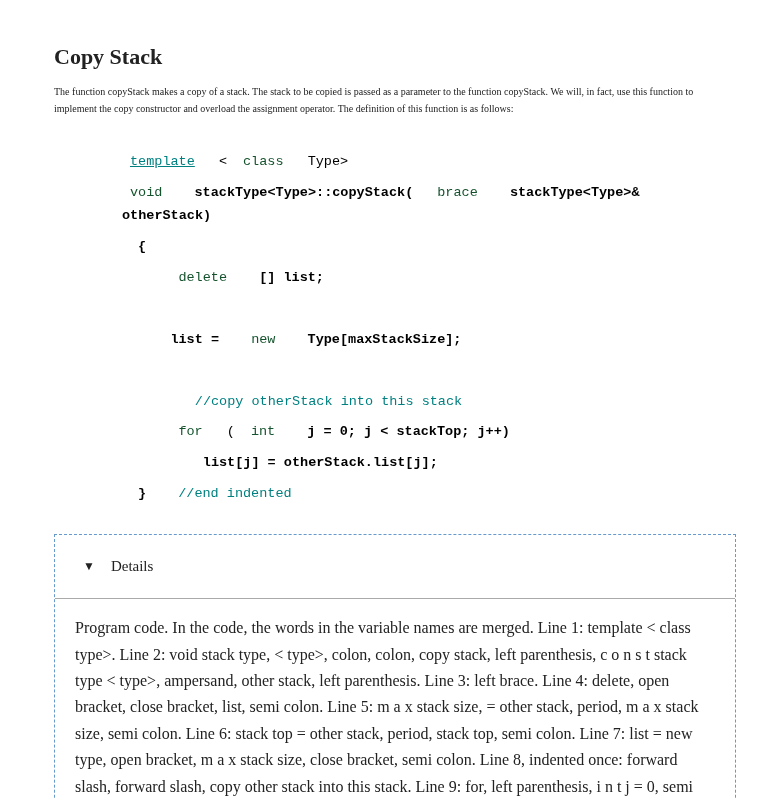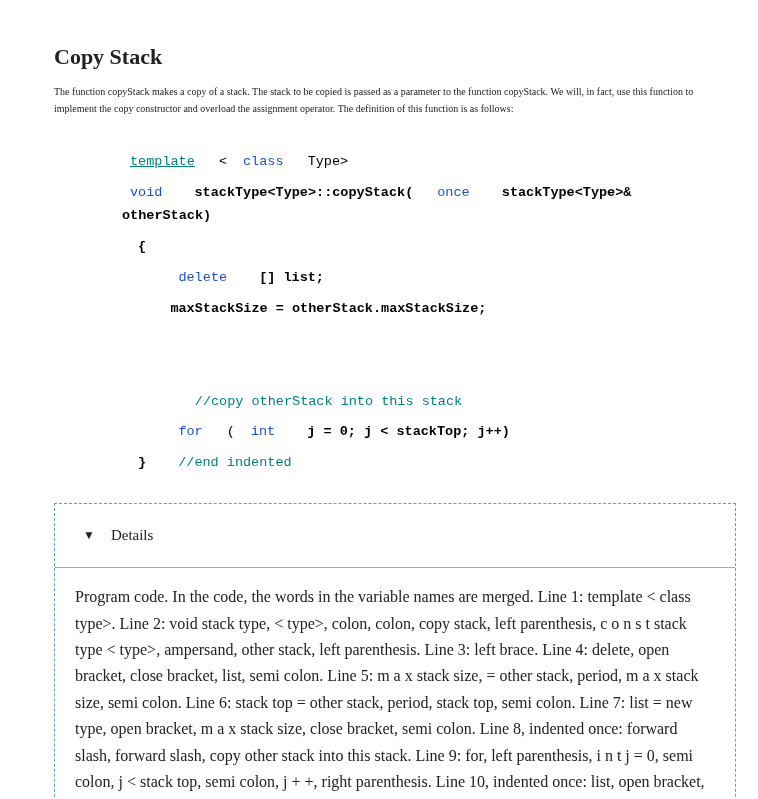--- a/index.html
+++ b/index.html
@@ -33,21 +33,21 @@
       font-family: 'Courier New', Courier, monospace;
       font-size: 13.5px;
       line-height: 1.7;
       margin-bottom: 0;
     }
     .code-block .kw-teal {
       color: #008080;
       text-decoration: underline;
     }
     .code-block .kw-blue {
-      color: #1d4ed8;
+      color: #14532d;
     }
     .code-block .kw-black {
       color: #000;
     }
     .code-block .comment {
       color: #008080;
     }
     .details-section {
       border: 1.5px dashed #6699cc;
       margin-top: 10px;
@@ -84,38 +84,41 @@
 
 <h1>Copy Stack</h1>
 
 <p class="intro-text">The function copyStack makes a copy of a stack. The stack to be copied is passed as a parameter to the function copyStack. We will, in fact, use this function to implement the copy constructor and overload the assignment operator. The definition of this function is as follows:</p>
 
 <div class="code-block">
   <div>
     <span class="kw-teal">template</span><span class="kw-black"> &lt;</span><span class="kw-blue">class</span><span class="kw-black"> Type&gt;</span>
   </div>
   <div>
-    <span class="kw-blue">void</span><span class="kw-black"> <strong>stackType&lt;Type&gt;::copyStack(</strong></span><span class="kw-blue">once</span><span class="kw-black"> <strong>stackType&lt;Type&gt;&amp; otherStack)</strong></span>
+    <span class="kw-blue">void</span><span class="kw-black"> <strong>stackType&lt;Type&gt;::copyStack(</strong></span><span class="kw-blue">brace</span><span class="kw-black"> <strong>stackType&lt;Type&gt;&amp; otherStack)</strong></span>
   </div>
   <div>
     <span class="kw-black"><strong>{</strong></span>
   </div>
   <div>
     <span class="kw-black">&nbsp;&nbsp;&nbsp;&nbsp;</span><span class="kw-blue">delete</span><span class="kw-black"> <strong>[] list;</strong></span>
   </div>
+  <div>&nbsp;</div>
   <div>
-    <span class="kw-black">&nbsp;&nbsp;&nbsp;&nbsp;<strong>maxStackSize = otherStack.maxStackSize;</strong></span>
+    <span class="kw-black">&nbsp;&nbsp;&nbsp;&nbsp;<strong>list = </strong></span><span class="kw-blue">new</span><span class="kw-black"> <strong>Type[maxStackSize];</strong></span>
   </div>
-  <div>&nbsp;</div>
   <div>&nbsp;</div>
   <div>
     <span class="comment">&nbsp;&nbsp;&nbsp;&nbsp;&nbsp;&nbsp;&nbsp;&nbsp;//copy otherStack into this stack</span>
   </div>
   <div>
     <span class="kw-black">&nbsp;&nbsp;&nbsp;&nbsp;</span><span class="kw-blue">for</span><span class="kw-black"> (</span><span class="kw-blue">int</span><span class="kw-black"> <strong>j = 0; j &lt; stackTop; j++)</strong></span>
+  </div>
+  <div>
+    <span class="kw-black">&nbsp;&nbsp;&nbsp;&nbsp;&nbsp;&nbsp;&nbsp;&nbsp;<strong>list[j] = otherStack.list[j];</strong></span>
   </div>
   <div>
     <span class="kw-black"><strong>} </strong></span><span class="comment">//end indented</span>
   </div>
 </div>
 
 <div class="details-section">
   <div class="details-header">
     <span class="arrow">▼</span>
     <span>Details</span>

